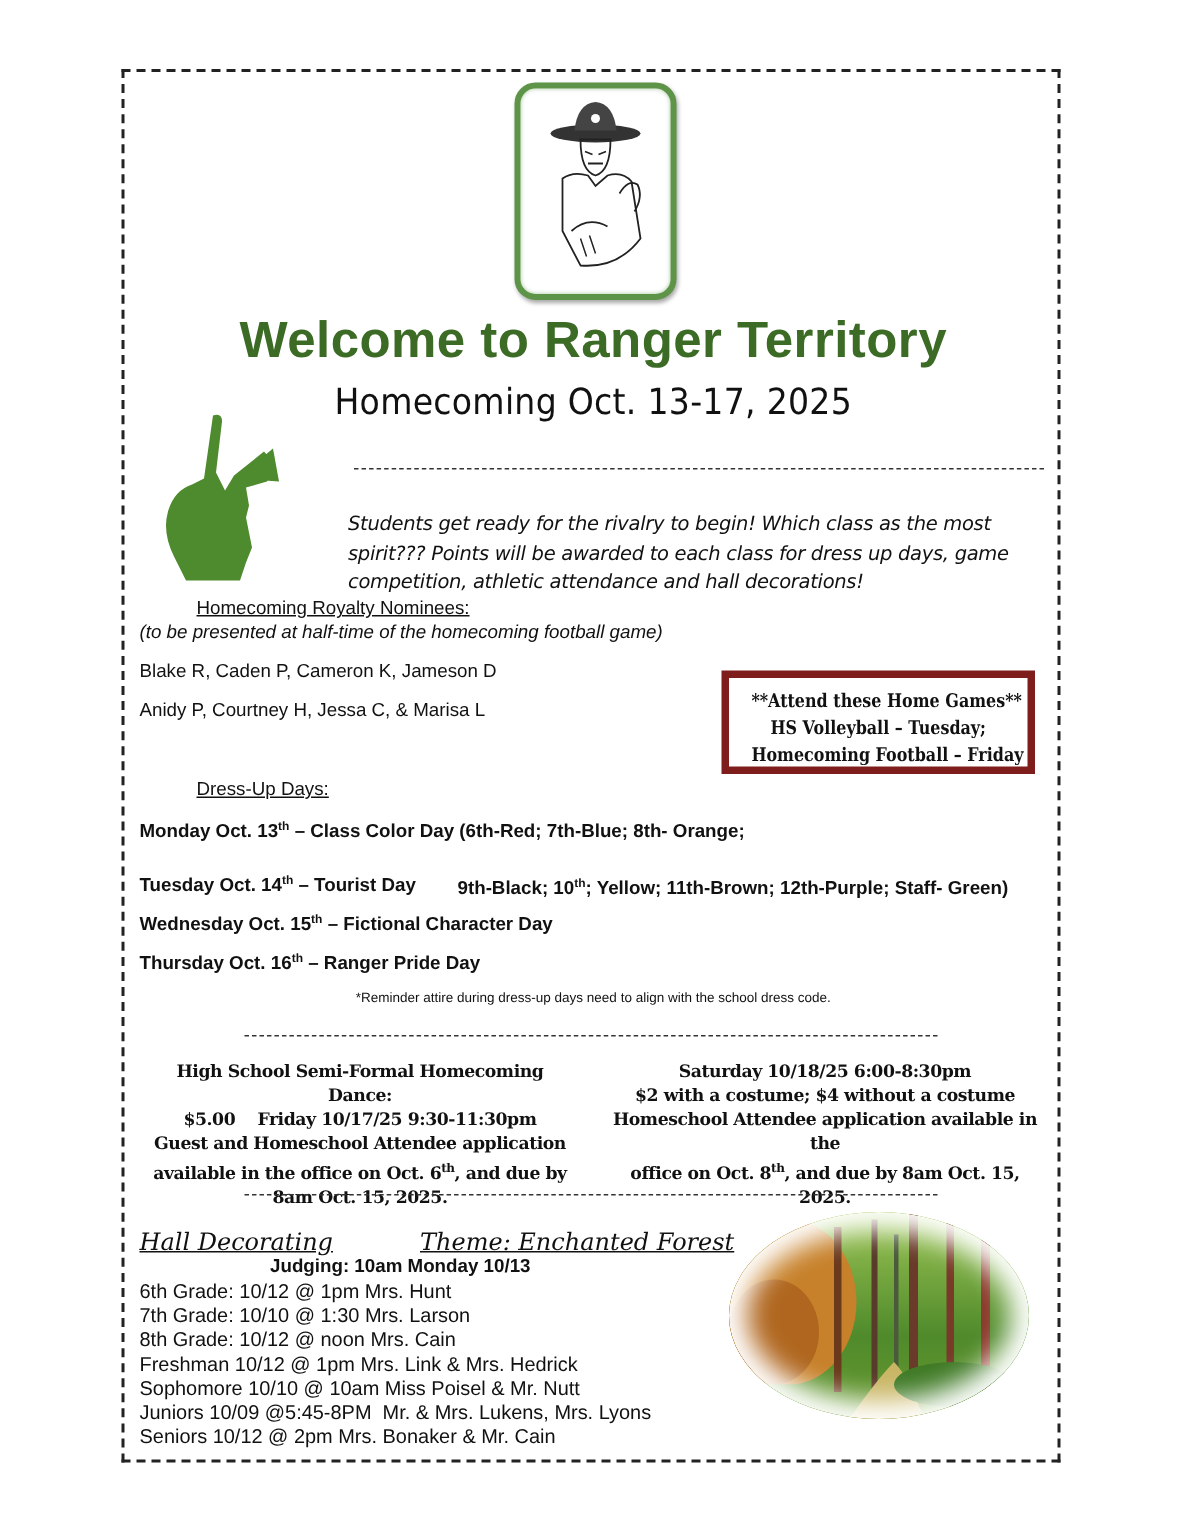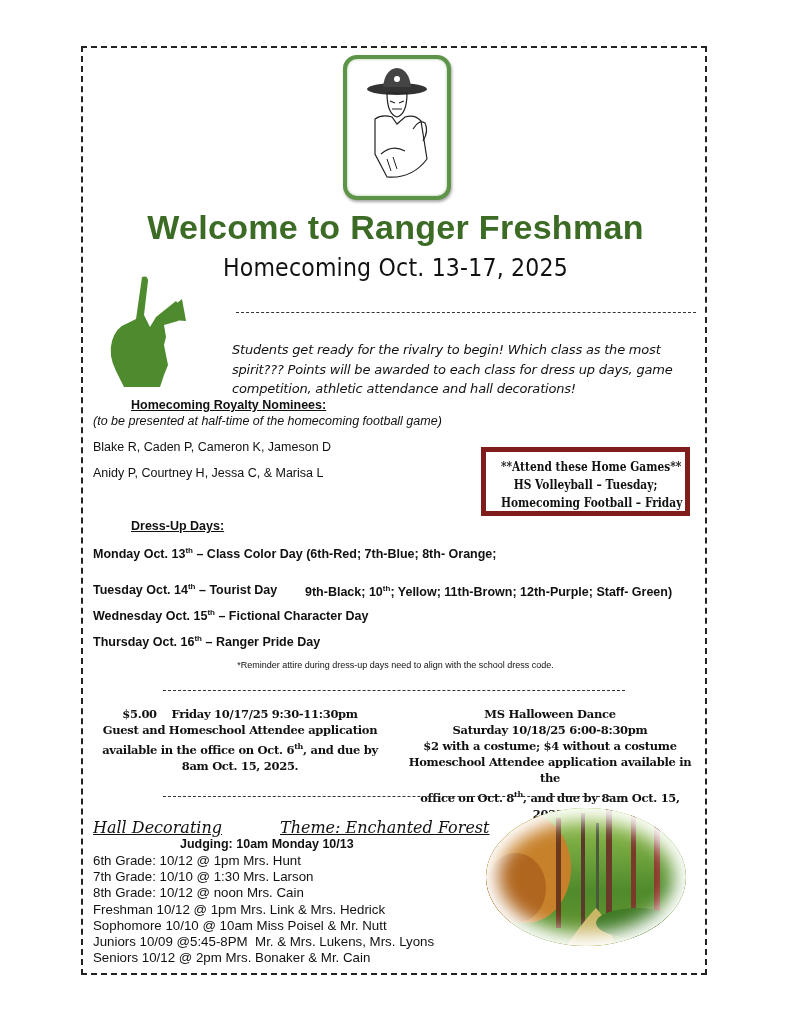--- a/index.html
+++ b/index.html
@@ -6,21 +6,21 @@
     body { width:791px; height:1024px; position:relative; overflow:hidden; font-family:"Liberation Sans", sans-serif; color:#111; }
     .frame { position:absolute; left:81px; top:46px; width:626px; height:929px; border:2px dashed #222; box-sizing:border-box; }
     .abs { position:absolute; }
     .logo { left:343px; top:55px; width:108px; height:145px; border:4px solid #5d9447; border-radius:14px; box-sizing:border-box; background:#fff; box-shadow:1px 2px 3px rgba(0,0,0,.35), inset 0 0 3px rgba(80,140,60,.5); }
     .logo svg { width:100%; height:100%; }
     .title { left:0; width:791px; top:208px; text-align:center; font-family:"Liberation Sans", sans-serif; font-weight:bold; font-size:34px; color:#3c6b26; letter-spacing:0.3px; }
     .subtitle { left:0; width:791px; top:254px; text-align:center; font-family:"DejaVu Sans", sans-serif; font-size:24px; color:#111; transform:scaleX(0.92); letter-spacing:0.2px; }
     .cheer { left:98px; top:275px; width:90px; height:115px; }
     .dash-line { border-top:1.5px dashed #333; height:0; }
     .intro { left:232px; top:340px; width:470px; font-family:"DejaVu Sans", sans-serif; font-size:13px; line-height:19.5px; color:#111; font-style:italic; letter-spacing:-0.2px; }
-    .sec-head { font-family:"Liberation Sans", sans-serif; font-weight:bold; font-size:12.5px; text-decoration:underline;padding-left:38px; }
+    .sec-head { font-family:"Liberation Sans", sans-serif; font-weight:normal; font-size:12.5px; text-decoration:underline;padding-left:38px; }
     .royalty-note { font-style:italic; font-size:12.5px; }
     .plain { font-size:12.5px; }
     .games-box { left:481px; top:447px; width:209px; height:69px; border:5px solid #7f1d1d; box-sizing:border-box; text-align:center; font-family:"DejaVu Serif", serif; font-weight:bold; font-size:12.5px; line-height:18px; padding-top:6px; transform-origin:center; }
     .games-box span { display:block; transform:scaleX(0.85); white-space:nowrap; }
     .day { font-weight:bold; font-size:12.5px; position:absolute; left:93px; white-space:nowrap; }
     sup { font-size:8px; }
     .reminder { left:0; width:791px; top:660px; text-align:center; font-size:9px; }
     .dance { font-family:"DejaVu Serif", serif; font-size:11.5px; line-height:16px; text-align:center; font-weight:bold; letter-spacing:-0.3px; }
     .hall-head { font-family:"DejaVu Serif", serif; font-size:16px; text-decoration:underline; font-style:italic; }
     .judging { font-weight:bold; font-size:12.5px; }
@@ -42,21 +42,21 @@
     <circle cx="50" cy="20" r="3" fill="#fff"></circle>
     <path d="M40 34 Q40 55 50 58 Q60 55 60 34 Z" fill="none" stroke="#222" stroke-width="1.2"></path>
     <path d="M43 42 L48 44 M52 44 L57 42 M45 50 L55 50" stroke="#222" stroke-width="1.2"></path>
     <path d="M28 60 Q35 55 45 58 L50 65 L58 58 Q68 55 74 62 L80 100 Q65 120 40 118 L28 95 Z" fill="none" stroke="#222" stroke-width="1.2"></path>
     <path d="M66 70 Q72 60 78 64 Q82 72 76 82" fill="none" stroke="#222" stroke-width="1.2"></path>
     <path d="M34 95 Q45 85 58 92" fill="none" stroke="#222" stroke-width="1.2"></path>
     <path d="M40 100 L44 112 M46 98 L50 110" stroke="#222" stroke-width="1"></path>
   </svg>
 </div>
 
-<div class="abs title">Welcome to Ranger Freshman</div>
+<div class="abs title">Welcome to Ranger Territory</div>
 <div class="abs subtitle">Homecoming Oct. 13-17, 2025</div>
 
 <div class="abs cheer">
   <svg viewBox="0 0 90 115" width="90" height="115">
     <path d="M44 2 Q50 0 50 6 L46 40 L52 52 L58 42 L78 26 Q86 34 80 46 L66 50 L68 62 L66 70 L70 90 L66 100 L62 112 L26 112 L18 96 Q10 80 14 66 Q18 52 30 48 L38 44 Z" fill="#4e8a2e"></path>
     <path d="M60 44 L84 24 L88 46 Z" fill="#4e8a2e"></path>
   </svg>
 </div>
 
 <div class="abs dash-line" style="left:236px; top:312px; width:460px;"></div>
@@ -79,28 +79,28 @@
 <div class="day" style="top:584px; left:305px;"><span>9th-Black; 10</span><sup>th</sup><span>; Yellow; 11th-Brown; 12th-Purple; Staff- Green)</span></div>
 <div class="day" style="top:582px;"><span>Tuesday Oct. 14</span><sup>th</sup><span> – Tourist Day</span></div>
 <div class="day" style="top:608px;"><span>Wednesday Oct. 15</span><sup>th</sup><span> – Fictional Character Day</span></div>
 <div class="day" style="top:634px;"><span>Thursday Oct. 16</span><sup>th</sup><span> – Ranger Pride Day</span></div>
 
 <div class="abs reminder">*Reminder attire during dress-up days need to align with the school dress code.</div>
 
 <div class="abs dash-line" style="left:163px; top:690px; width:462px;"></div>
 
 <div class="abs dance" style="left:100px; top:706px; width:280px;">
+  <div>High School Semi-Formal Homecoming Dance:</div>
   <div style="white-space:pre;">$5.00    Friday 10/17/25 9:30-11:30pm</div>
   <div>Guest and Homeschool Attendee application</div>
   <div><span>available in the office on Oct. 6</span><sup>th</sup><span>, and due by</span></div>
   <div>8am Oct. 15, 2025.</div>
 </div>
 
 <div class="abs dance" style="left:405px; top:706px; width:290px;">
-  <div>MS Halloween Dance</div>
   <div>Saturday 10/18/25 6:00-8:30pm</div>
   <div>$2 with a costume; $4 without a costume</div>
   <div>Homeschool Attendee application available in the</div>
   <div><span>office on Oct. 8</span><sup>th</sup><span>, and due by 8am Oct. 15, 2025.</span></div>
 </div>
 
 <div class="abs dash-line" style="left:163px; top:796px; width:462px;"></div>
 
 <div class="abs hall-head" style="left:93px; top:818px;">Hall Decorating</div>
 <div class="abs hall-head" style="left:280px; top:818px;">Theme: Enchanted Forest</div>

